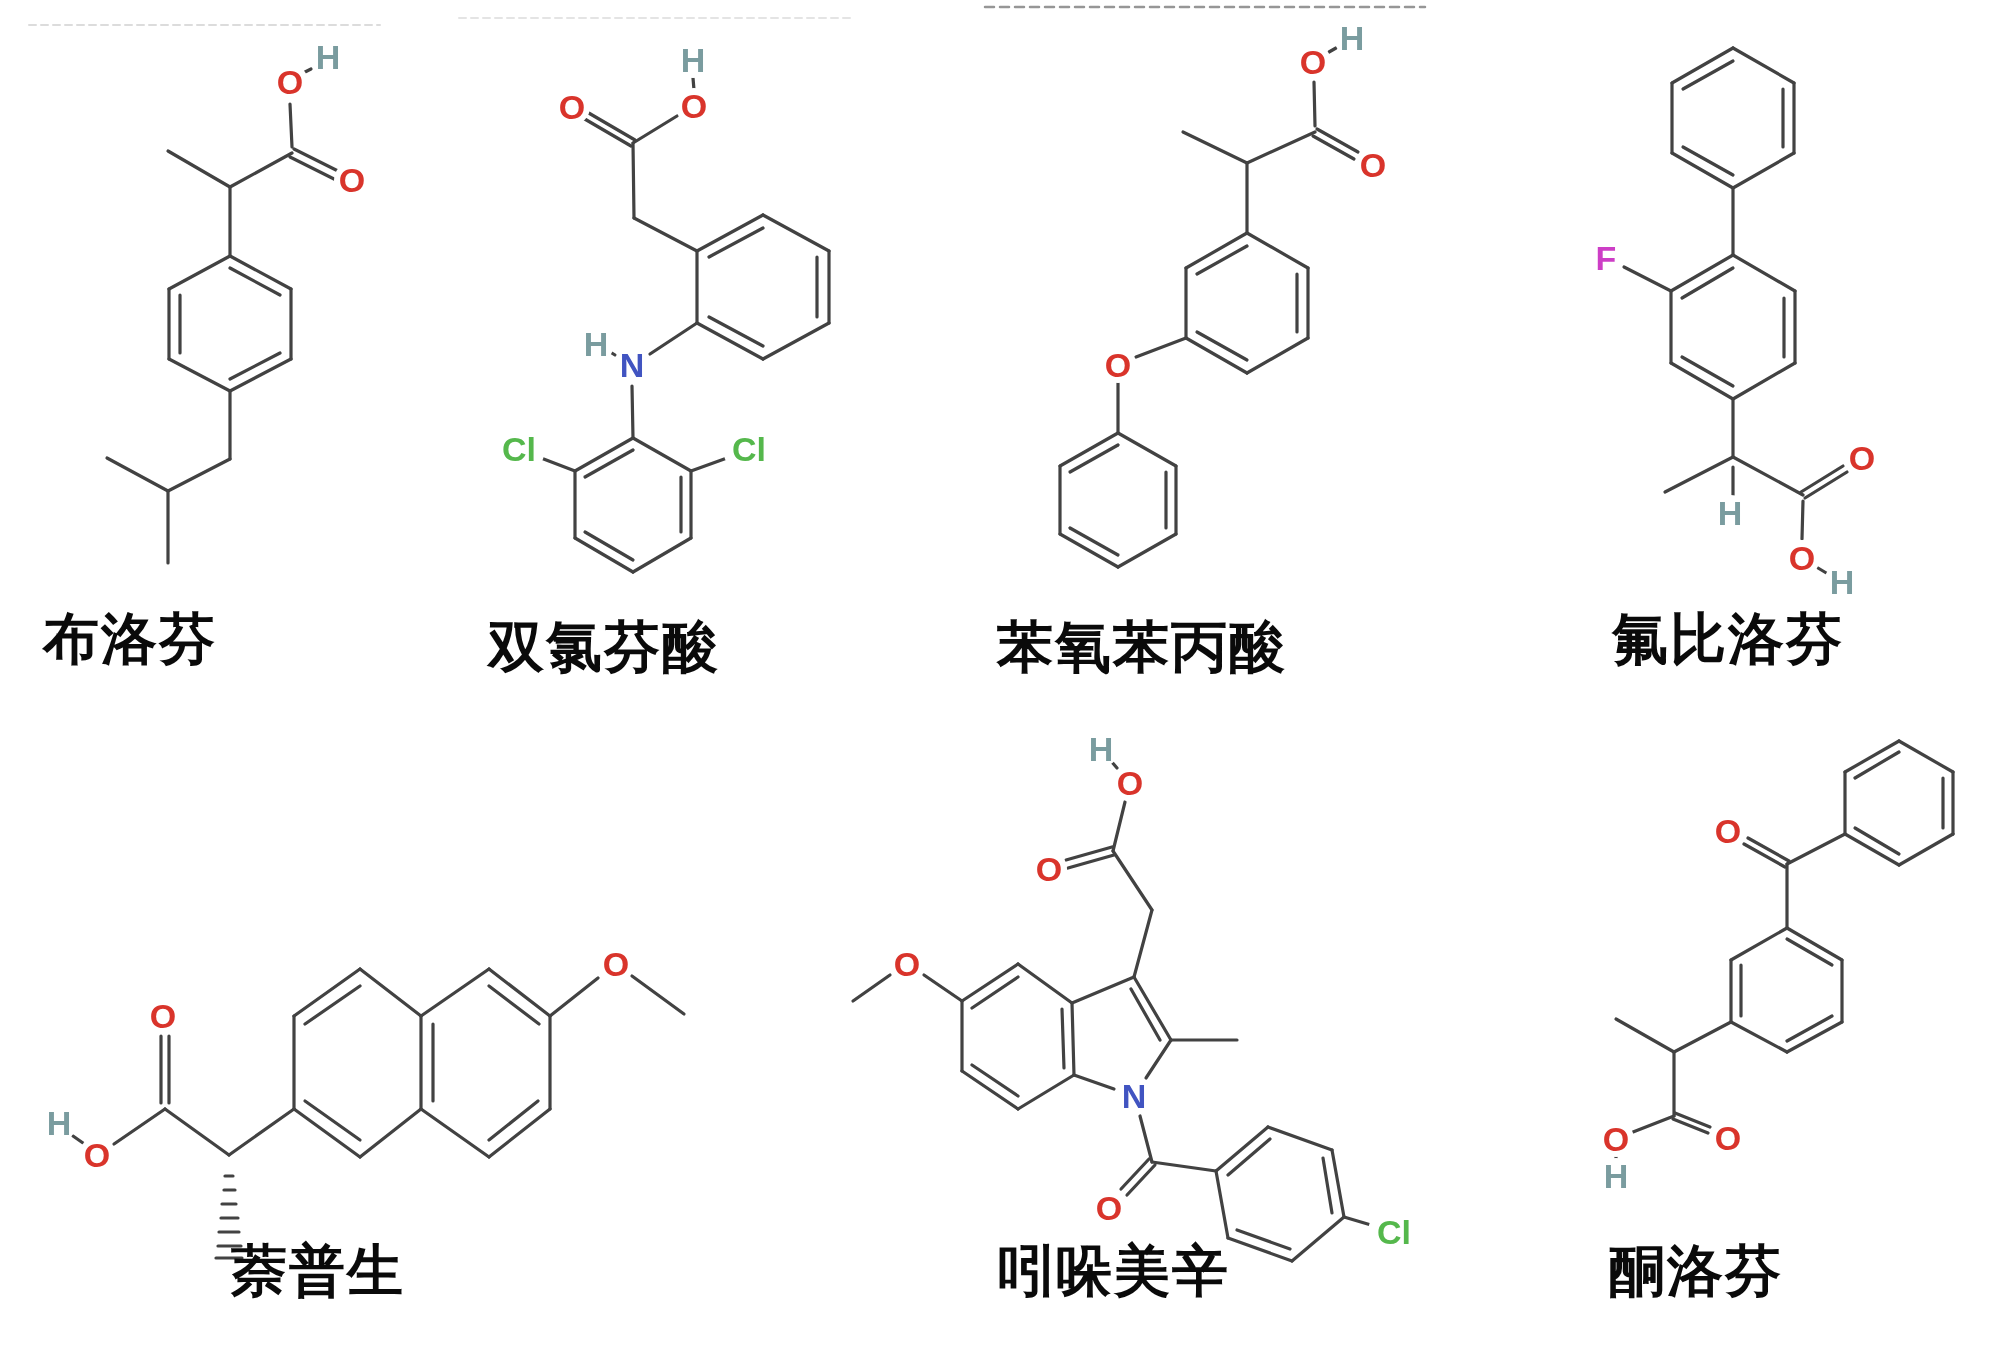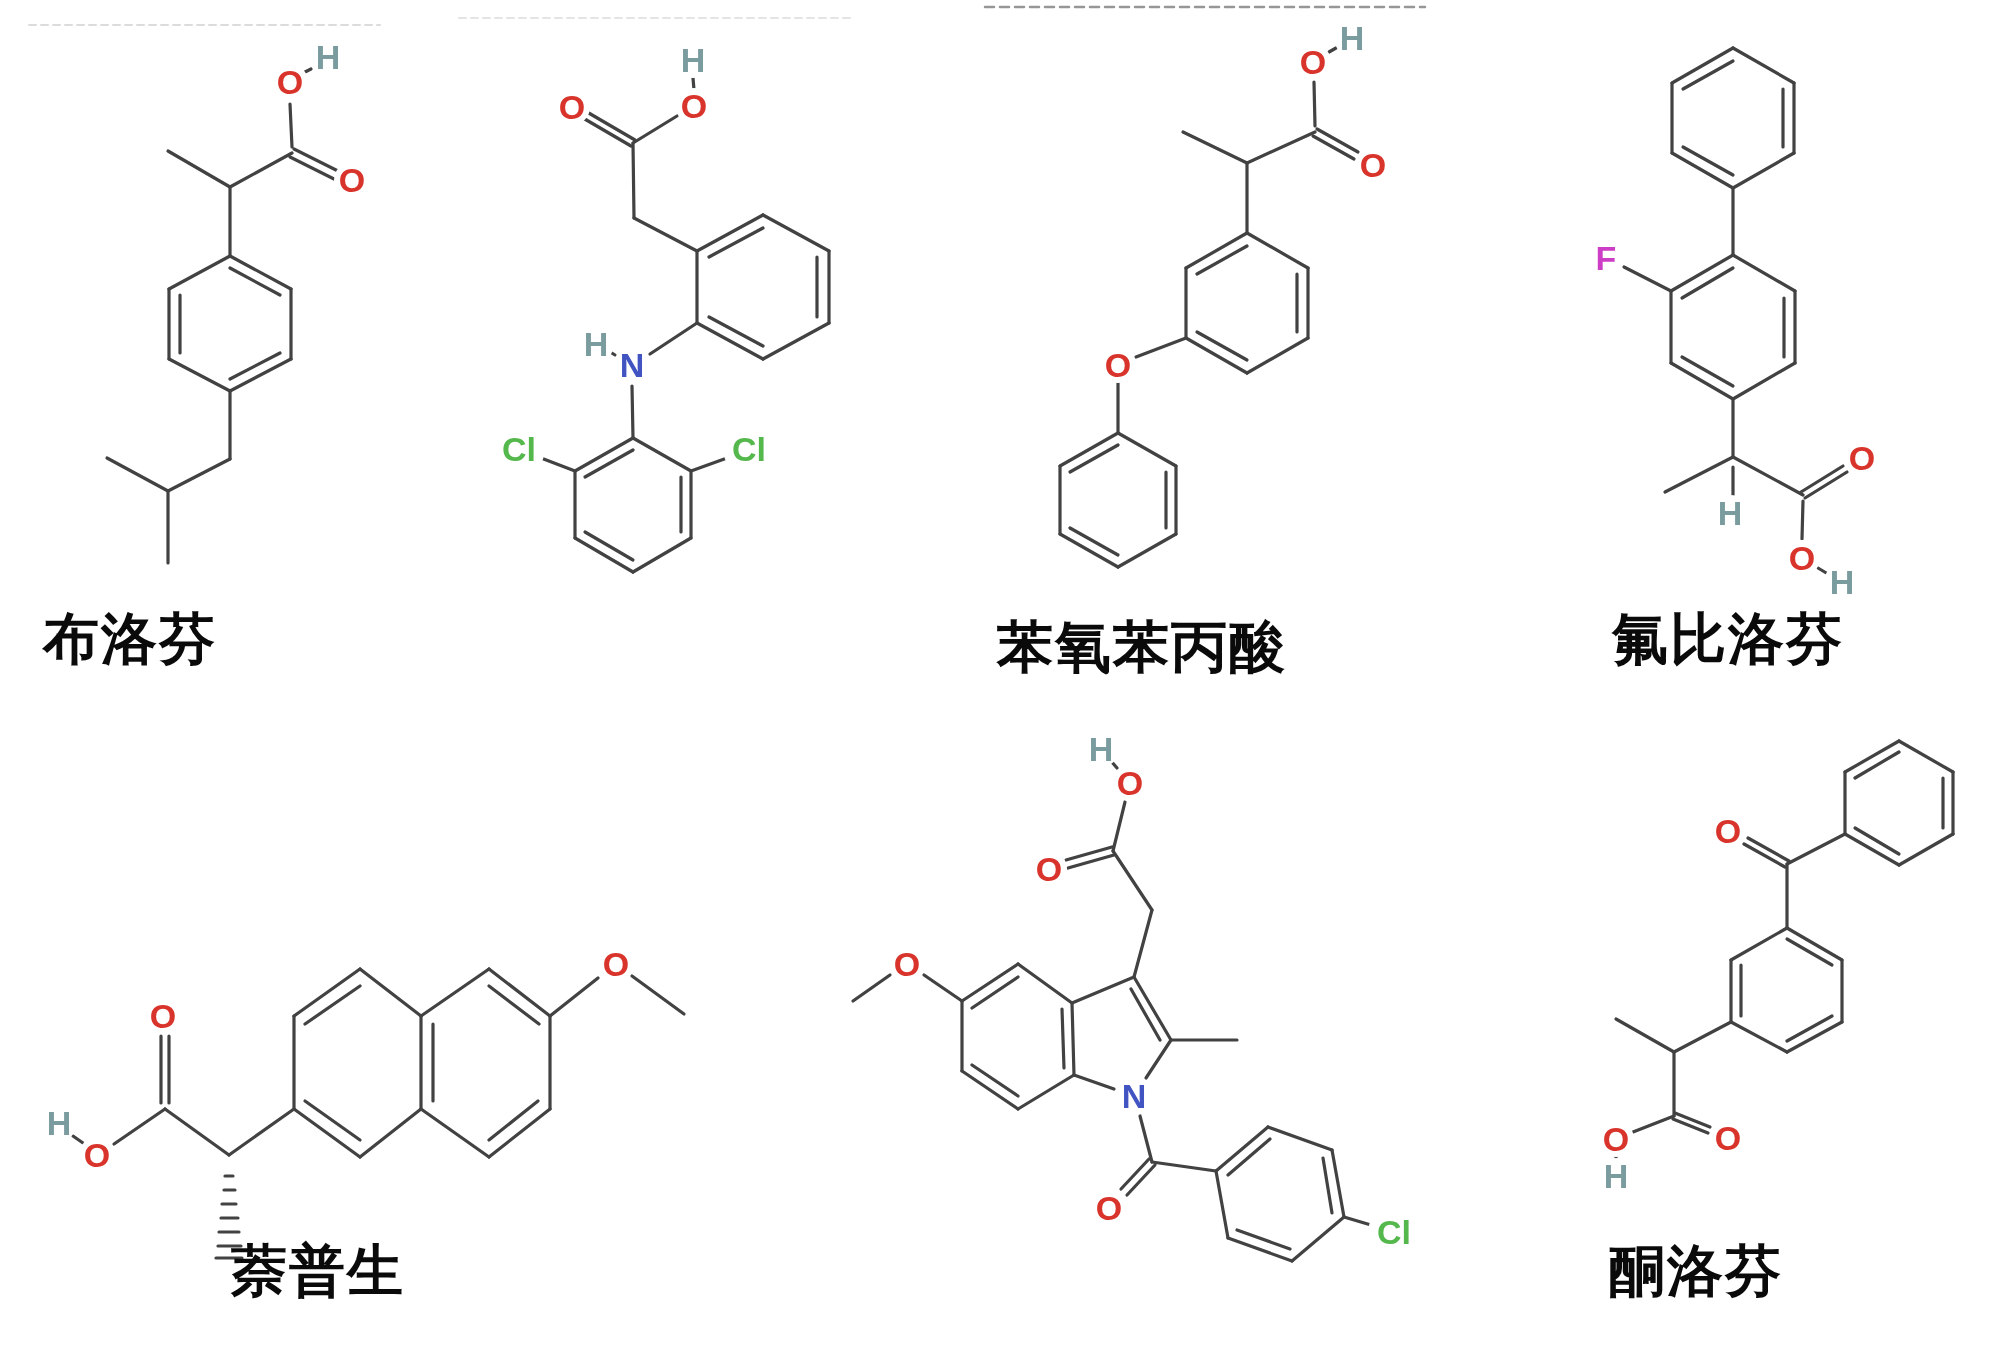--- a/index.html
+++ b/index.html
@@ -303,17 +303,19 @@
         <circle cx="1728" cy="1138" r="18" fill="#ffffff"></circle>
         <text x="1728" y="1138" text-anchor="middle" dominant-baseline="central" fill="#d9342b" font-family="&quot;Liberation Sans&quot;, sans-serif" font-size="34" font-weight="bold">O</text>
         <circle cx="1616" cy="1139" r="18" fill="#ffffff"></circle>
         <text x="1616" y="1139" text-anchor="middle" dominant-baseline="central" fill="#d9342b" font-family="&quot;Liberation Sans&quot;, sans-serif" font-size="34" font-weight="bold">O</text>
         <circle cx="1616" cy="1176" r="18" fill="#ffffff"></circle>
         <text x="1616" y="1176" text-anchor="middle" dominant-baseline="central" fill="#7a9c9f" font-family="&quot;Liberation Sans&quot;, sans-serif" font-size="34" font-weight="bold">H</text>
       </g>
     </svg>
 
   <div class="mol-label" style="left: 130px; top: 640px;">布洛芬</div>
+  <div class="mol-label" style="left: 604px; top: 648px;">双氯芬酸</div>
   <div class="mol-label" style="left: 1728px; top: 640px;">氟比洛芬</div>
   <div class="mol-label" style="left: 1142px; top: 648px;">苯氧苯丙酸</div>
   <div class="mol-label" style="left: 318px; top: 1272px;">萘普生</div>
+  <div class="mol-label" style="left: 1114px; top: 1272px;">吲哚美辛</div>
   <div class="mol-label" style="left: 1696px; top: 1272px;">酮洛芬</div>
 </div>
 
 </body></html>

